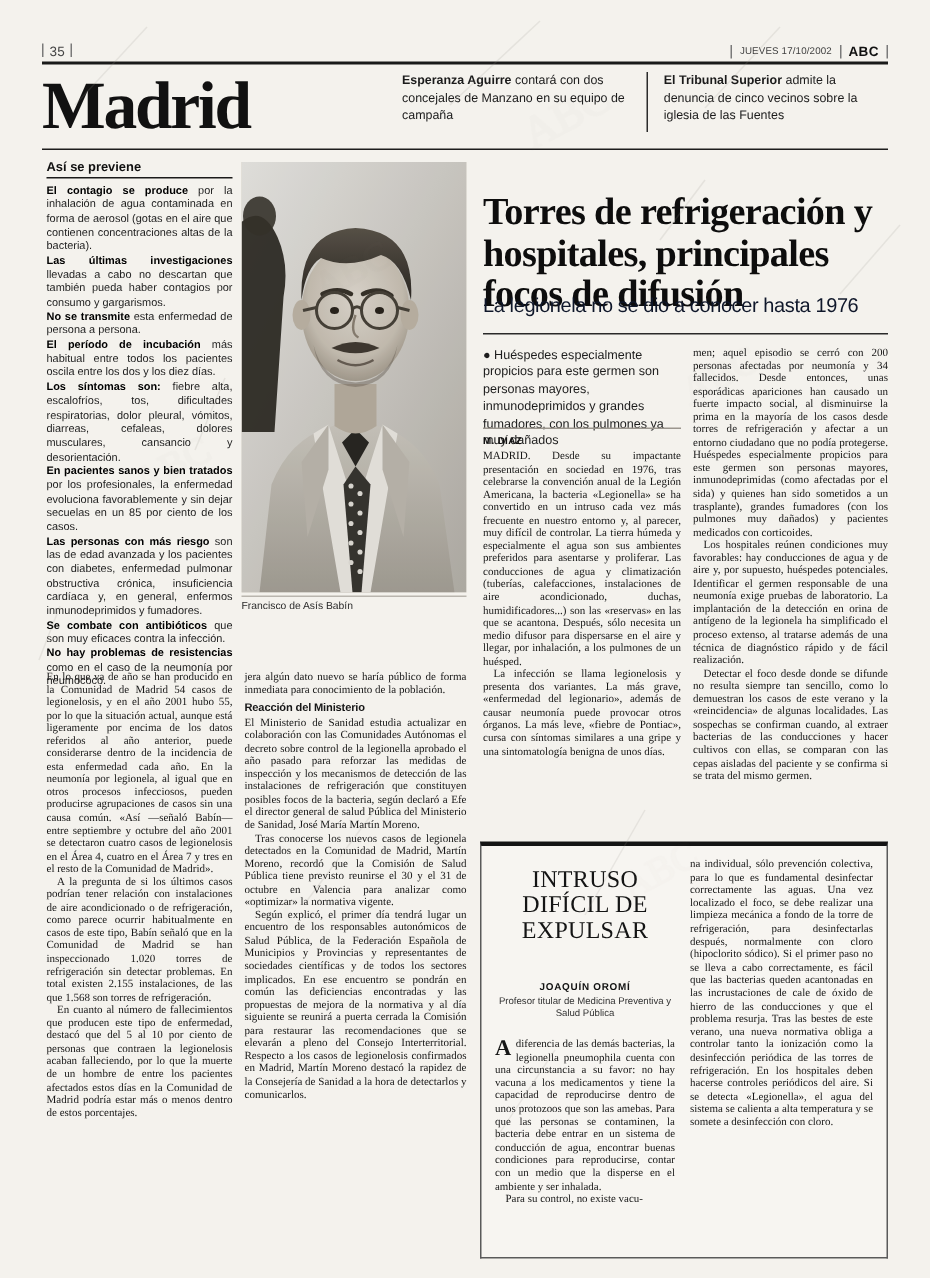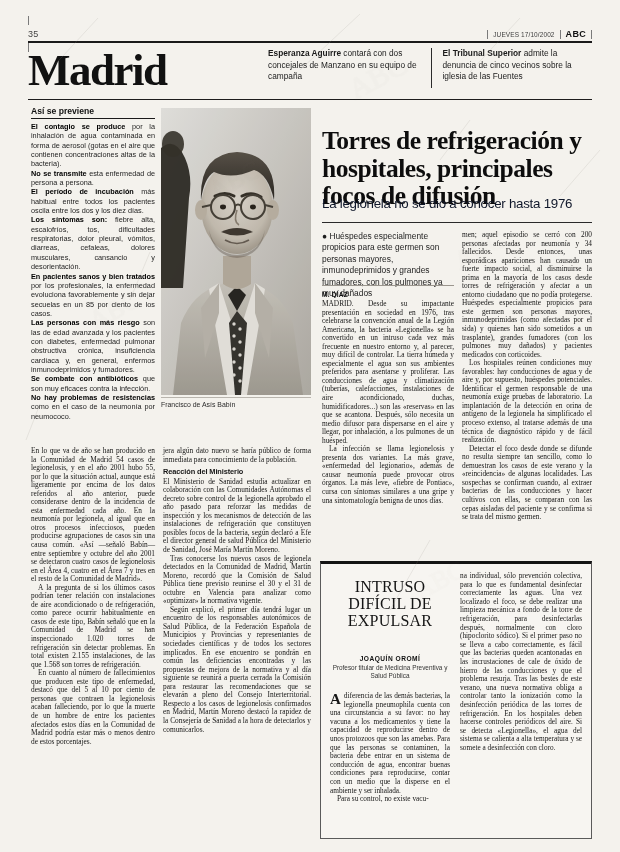--- a/index.html
+++ b/index.html
@@ -16,21 +16,21 @@
     padding:0;
     background:#f4f2ed;
   }
 
   
   .folio{
     position:absolute;left:28px;top:27px;width:564px;height:14px;
     display:flex;align-items:center;justify-content:space-between;
     font-size:8px;color:#3a3a3a;letter-spacing:.2px;
   }
-  .folio .left{display:flex;align-items:flex-start;gap:4px;flex-direction:column;}
+  .folio .left{display:flex;align-items:flex-start;gap:4px;}
   .folio .bar{display:inline-block;width:1px;height:9px;background:#7a7a7a;}
   .folio .num{font-size:9px;color:#444;}
   .folio .right{display:flex;align-items:center;gap:5px;}
   .folio .date{font-size:6.5px;color:#3f3f3f;letter-spacing:.1px;}
   .folio .abc{font-size:9px;font-weight:bold;letter-spacing:.3px;color:#111;}
   .rule-top{
     position:absolute;left:28px;top:41px;width:564px;height:2px;background:#1a1a1a;
   }
 
   
@@ -206,20 +206,21 @@
     <div class="teaser two">
       <b>El Tribunal Superior</b><span> admite la denuncia de cinco vecinos sobre la iglesia de las Fuentes</span>
     </div>
   </div>
   <div class="rule-mast"></div>
 
   <div class="sidebox">
     <div class="sidebox-head">Así se previene</div>
     <div class="sidebox-body">
       <p><b>El contagio se produce</b><span> por la inhalación de agua contaminada en forma de aerosol (gotas en el aire que contienen concentraciones altas de la bacteria).</span></p>
+      <p><b>Las últimas investigaciones</b><span> llevadas a cabo no descartan que también pueda haber contagios por consumo y gargarismos.</span></p>
       <p><b>No se transmite</b><span> esta enfermedad de persona a persona.</span></p>
       <p><b>El período de incubación</b><span> más habitual entre todos los pacientes oscila entre los dos y los diez días.</span></p>
       <p><b>Los síntomas son:</b><span> fiebre alta, escalofríos, tos, dificultades respiratorias, dolor pleural, vómitos, diarreas, cefaleas, dolores musculares, cansancio y desorientación.</span></p>
       <p><b>En pacientes sanos y bien tratados</b><span> por los profesionales, la enfermedad evoluciona favorablemente y sin dejar secuelas en un 85 por ciento de los casos.</span></p>
       <p><b>Las personas con más riesgo</b><span> son las de edad avanzada y los pacientes con diabetes, enfermedad pulmonar obstructiva crónica, insuficiencia cardíaca y, en general, enfermos inmunodeprimidos y fumadores.</span></p>
       <p><b>Se combate con antibióticos</b><span> que son muy eficaces contra la infección.</span></p>
       <p><b>No hay problemas de resistencias</b><span> como en el caso de la neumonía por neumococo.</span></p>
     </div>
   </div>
 

